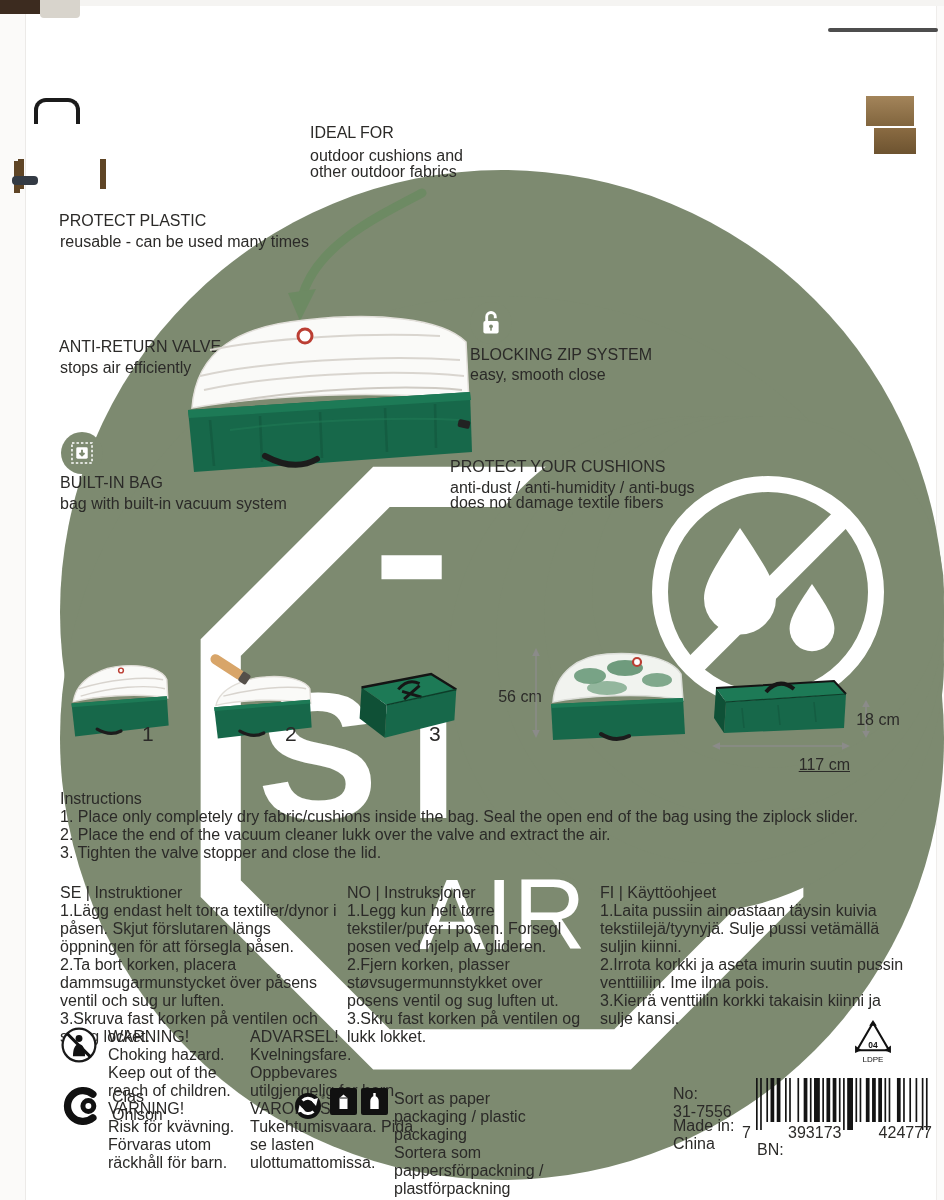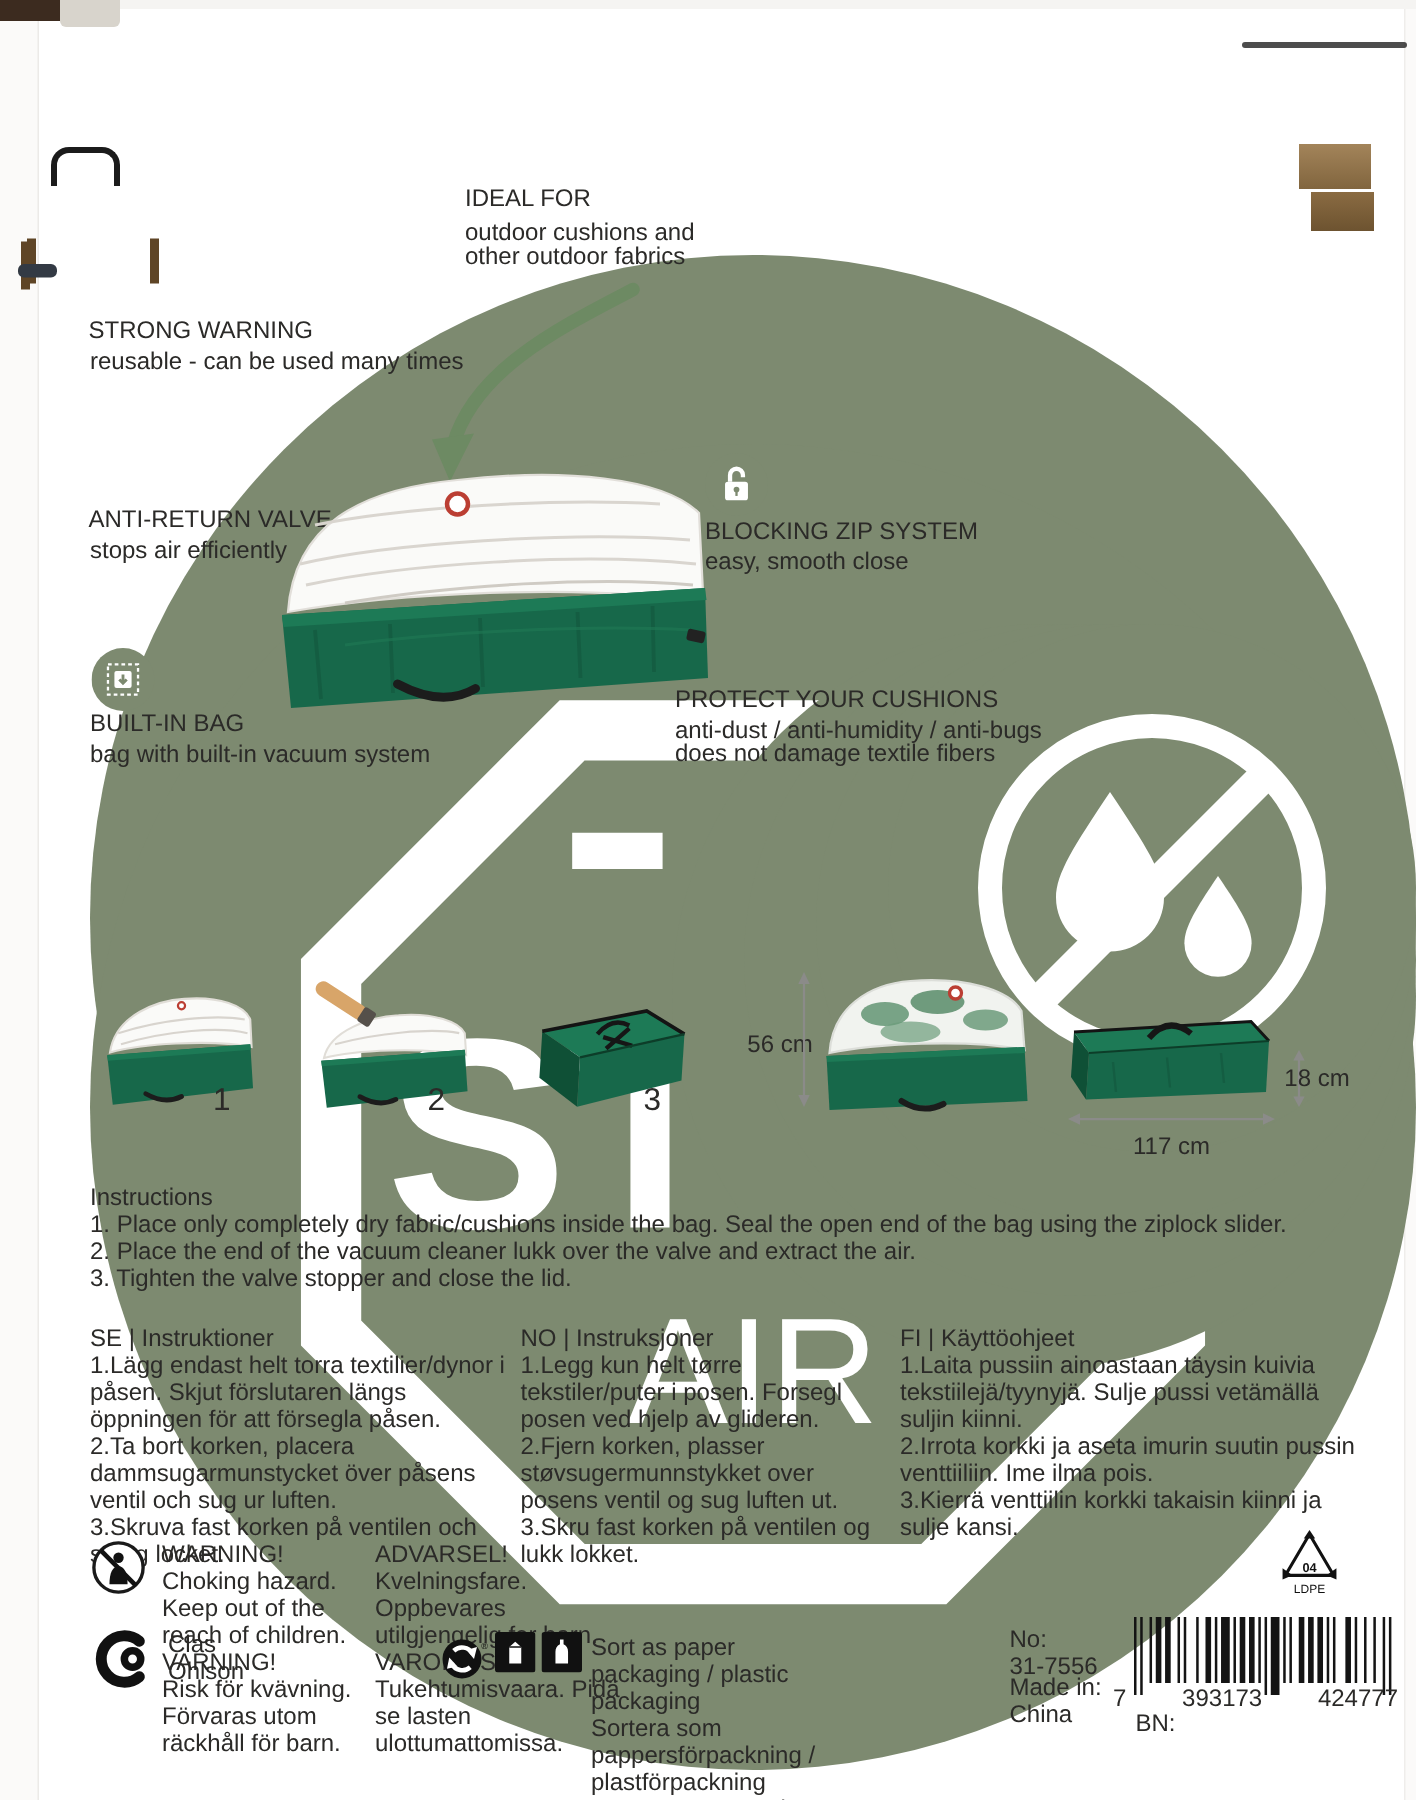--- a/index.html
+++ b/index.html
@@ -77,21 +77,21 @@
 
   <svg class="abs icon44" style="left:60px;top:170px;" viewBox="0 0 44 44">
     <circle cx="22" cy="22" r="22" fill="#7d8a70"></circle>
     <path d="M15 11h14v7a7 7 0 0 1-14 0z" fill="#fff"></path>
     <path d="M15 13h-3.2a4.2 4.2 0 0 0 4.4 4.6 M29 13h3.2a4.2 4.2 0 0 1-4.4 4.6" stroke="#fff" stroke-width="1.8" fill="none"></path>
     <rect x="20.4" y="24.6" width="3.2" height="4" fill="#fff"></rect>
     <rect x="17" y="28.6" width="10" height="3" rx="1" fill="#fff"></rect>
     <text x="10" y="32" font-size="11" fill="#fff" text-anchor="middle">★</text>
     <text x="34" y="32" font-size="11" fill="#fff" text-anchor="middle">★</text>
   </svg>
-  <div class="abs feat-title" style="left:59px;top:212px;">STRONG WARNING</div>
+  <div class="abs feat-title" style="left:59px;top:212px;">PROTECT PLASTIC</div>
   <div class="abs feat-sub" style="left:60px;top:233px;">reusable - can be used many times</div>
   <div class="abs sep" style="left:60px;top:250px;width:247px;"></div>
 
   <div class="abs feat-title" style="left:310px;top:124px;">IDEAL FOR</div>
   <div class="abs feat-sub" style="left:310px;top:147px;">outdoor cushions and</div>
   <div class="abs feat-sub" style="left:310px;top:163px;">other outdoor fabrics</div>
 
   <div class="abs" style="left:432px;top:136px;width:212px;height:128px;">
     <div class="slab" style="top:0px;left:8px;width:196px;height:12px;"></div>
     <div class="slab" style="top:13px;left:6px;width:200px;height:11px;"></div>
@@ -299,21 +299,21 @@
     <path d="M8 16 L126 9 L138 22" stroke="#141414" stroke-width="2" fill="none"></path>
     <path d="M58 20 q 13 -15 28 -3" stroke="#161616" stroke-width="4" fill="none"></path>
     <path d="M18 30 L138 22" stroke="#0d3d29" stroke-width="1.2"></path>
     <path d="M34 36 l2 20 M70 33 l2 20 M106 30 l2 20" stroke="#14593f" stroke-width="1.6" opacity=".7"></path>
   </svg>
   <svg class="abs" style="left:712px;top:740px;width:138px;height:12px;" viewBox="0 0 138 12">
     <line x1="6" y1="6" x2="132" y2="6" stroke="#8b8b89" stroke-width="1.5"></line>
     <polygon points="0,6 8,2.2 8,9.8" fill="#8b8b89"></polygon>
     <polygon points="138,6 130,2.2 130,9.8" fill="#8b8b89"></polygon>
   </svg>
-  <div class="abs dim-label" style="left:712px;top:756px;width:138px;text-align:center;">117 cm</div>
+  <div class="abs dim-label" style="left:712px;top:756px;width:138px;text-align:right;text-decoration:underline;">117 cm</div>
   <svg class="abs" style="left:860px;top:700px;width:12px;height:38px;" viewBox="0 0 12 38">
     <line x1="6" y1="5" x2="6" y2="33" stroke="#8b8b89" stroke-width="1.5"></line>
     <polygon points="6,0 2.2,7 9.8,7" fill="#8b8b89"></polygon>
     <polygon points="6,38 2.2,31 9.8,31" fill="#8b8b89"></polygon>
   </svg>
   <div class="abs dim-label rot" style="left:856px;top:711px;width:44px;text-align:center;">18 cm</div>
 
   <div class="abs instr-title" style="left:60px;top:790px;">Instructions</div>
   <div class="abs" style="left:60px;top:808px;width:820px;">
     <div class="instr-item">

